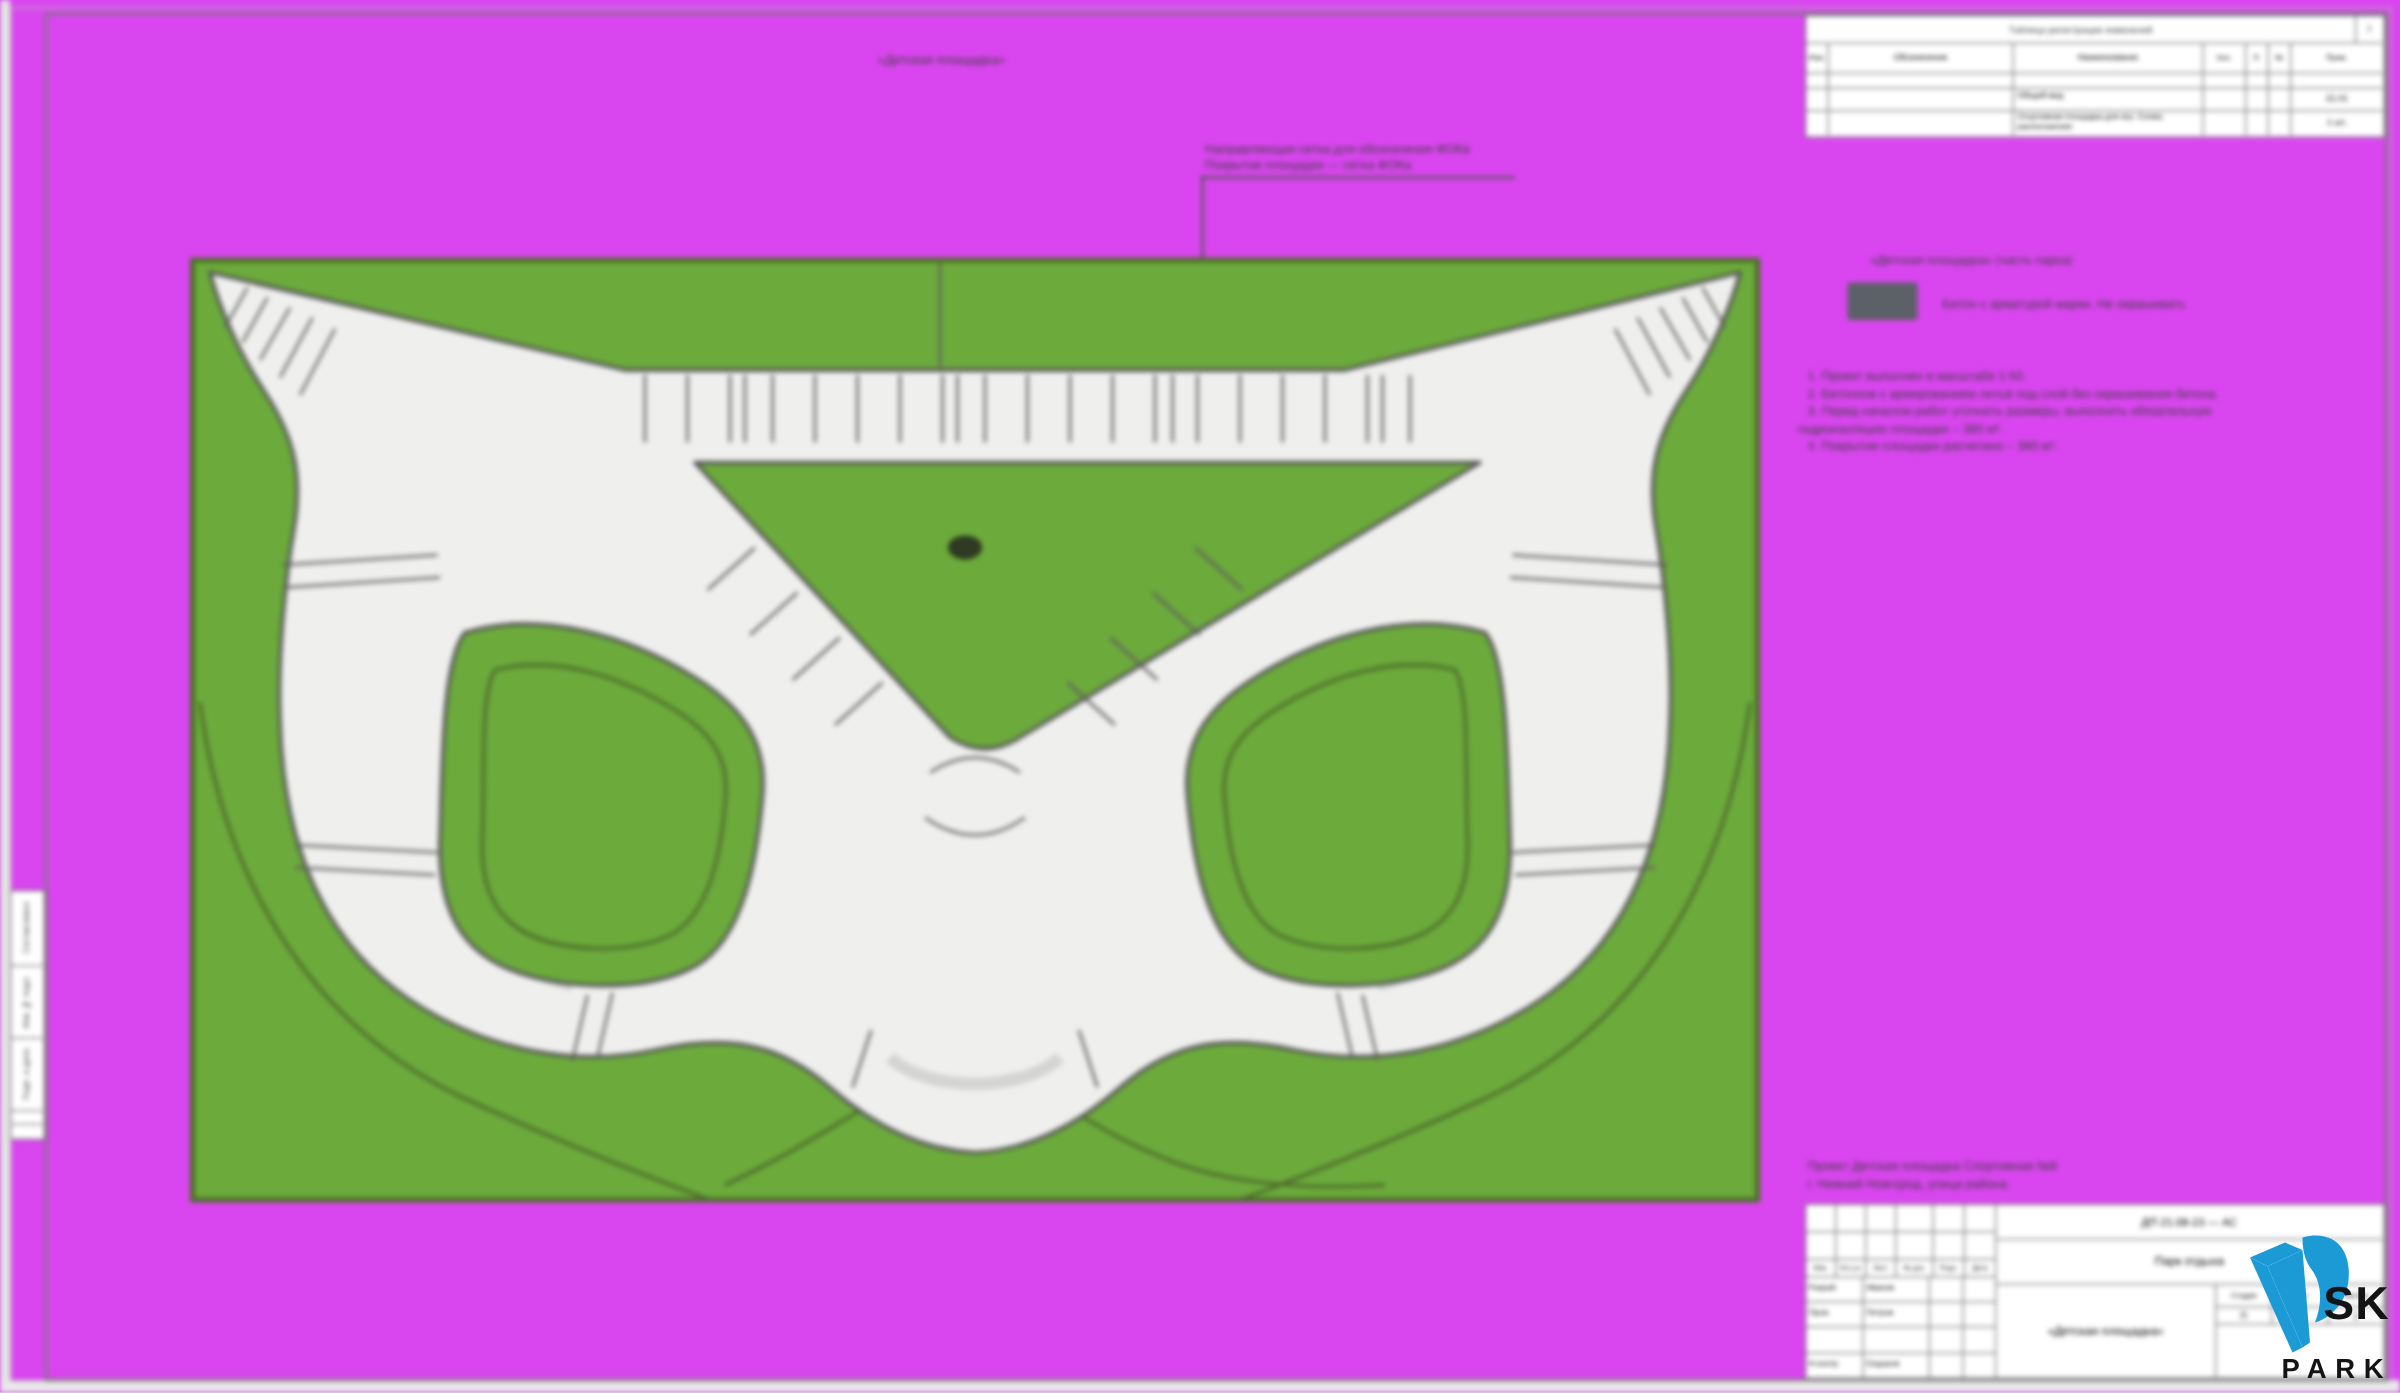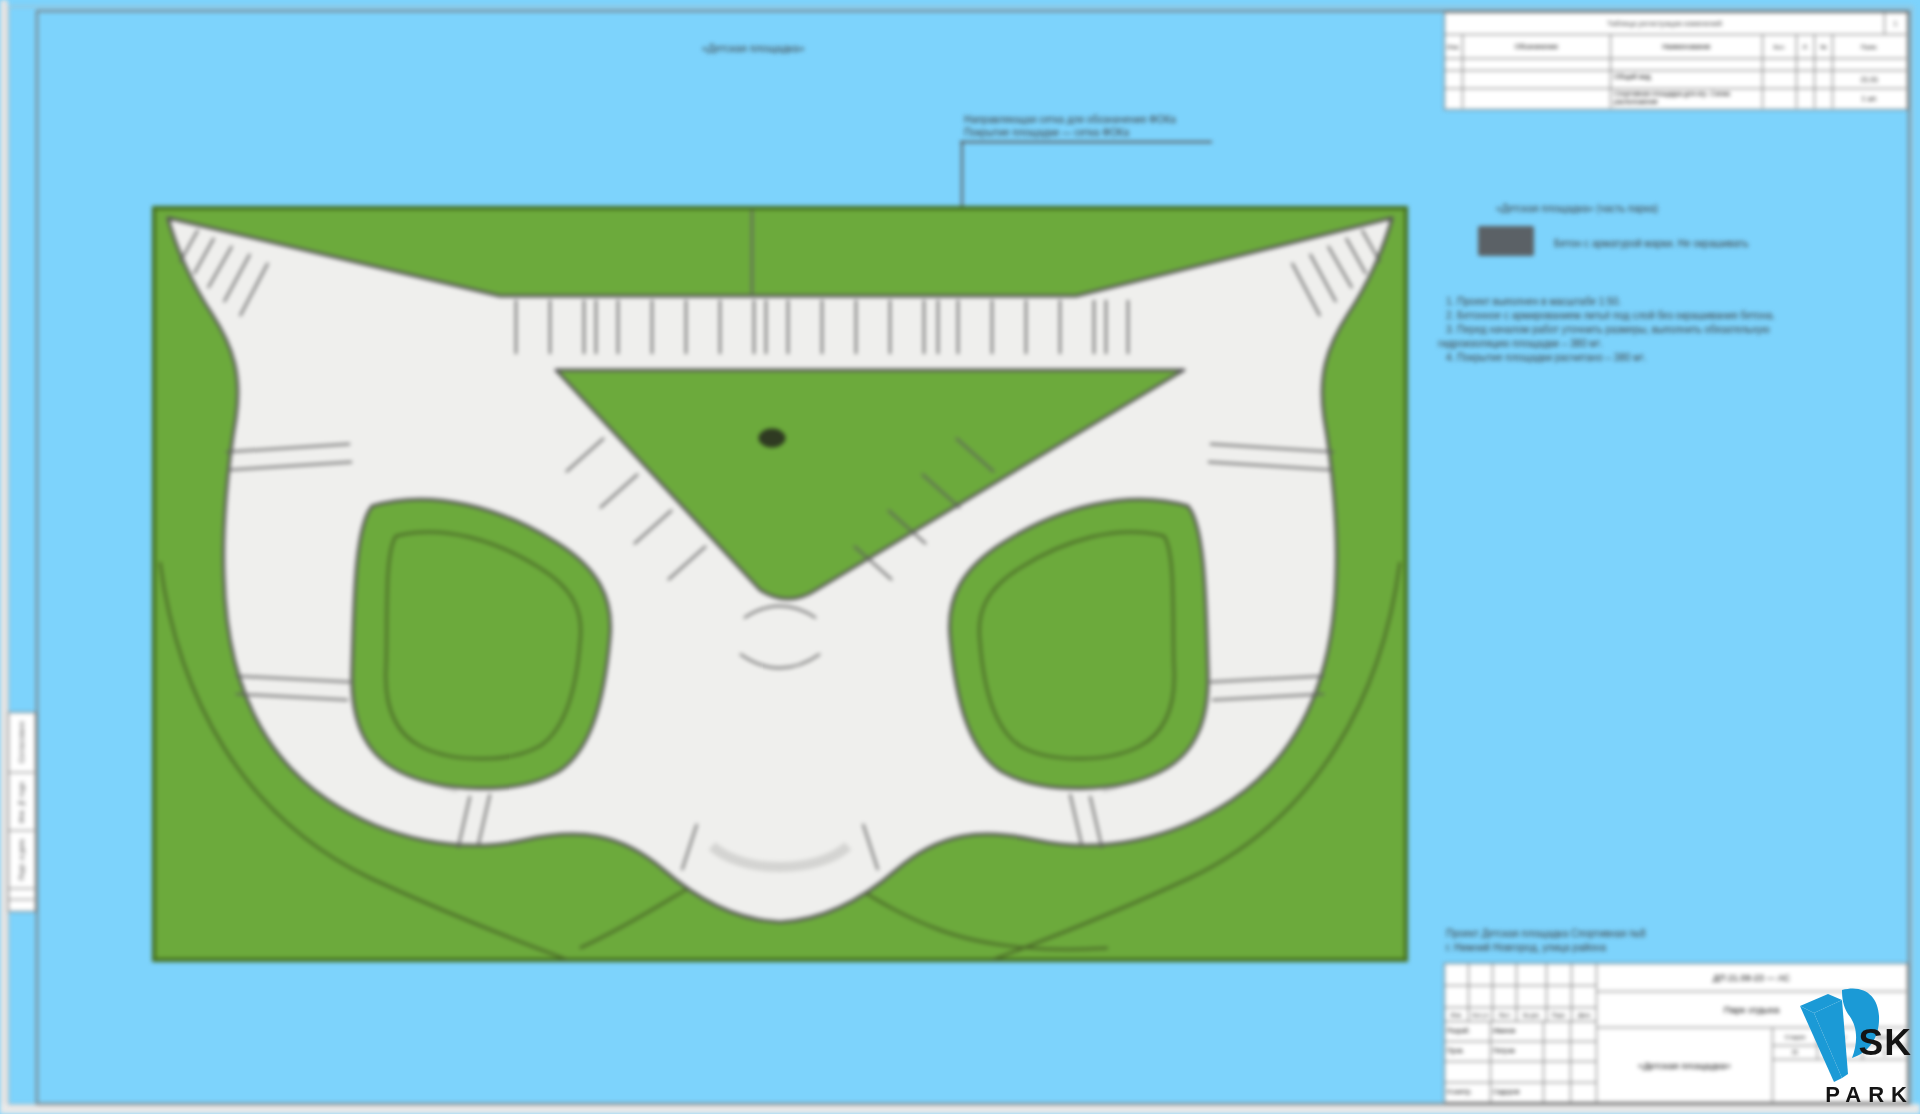--- a/index.html
+++ b/index.html
@@ -1,18 +1,18 @@
 <!DOCTYPE html>
 <html><head>
 <meta charset="utf-8">
 <style>
   html,body{margin:0;padding:0;background:#ffffff;width:1920px;height:1114px;overflow:hidden;
     font-family:"Liberation Sans",sans-serif;}
   .abs{position:absolute;}
-  #sheet{position:absolute;left:0;top:0;width:1920px;height:1114px;background:#7dd3fc;}
+  #sheet{position:absolute;left:0;top:0;width:1920px;height:1114px;background:#d946ef;}
   
   #blurwrap{position:absolute;left:0;top:0;width:1920px;height:1114px;filter:blur(2.2px);}
   .edge-left{left:0;top:0;width:8px;height:1114px;background:#e4e4e4;}
   .edge-bottom{left:0;top:1104px;width:1920px;height:10px;background:#e9e9e9;}
   .frame-outer{left:8px;top:6px;width:1903px;height:1097px;border:1px solid #b8b8b8;}
   .frame-inner{left:36px;top:10px;width:1870px;height:1091px;border:2px solid #7a7a7a;}
   .t{position:absolute;color:#3d3d3d;white-space:nowrap;}
   .cell{position:absolute;border:0 solid #6e6e6e;box-sizing:border-box;}
   .br{border-right-width:1.4px;} .bb{border-bottom-width:1.4px;}
   .ctr{display:flex;align-items:center;justify-content:center;text-align:center;}

